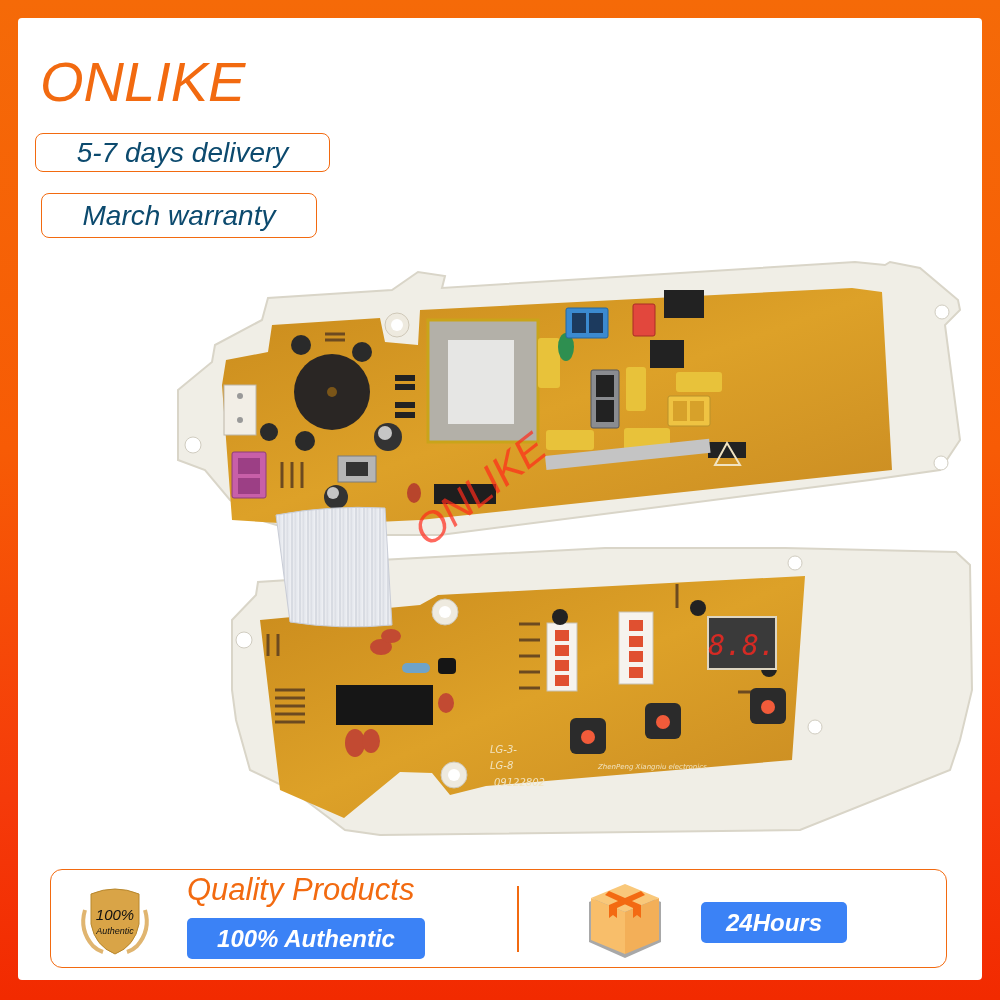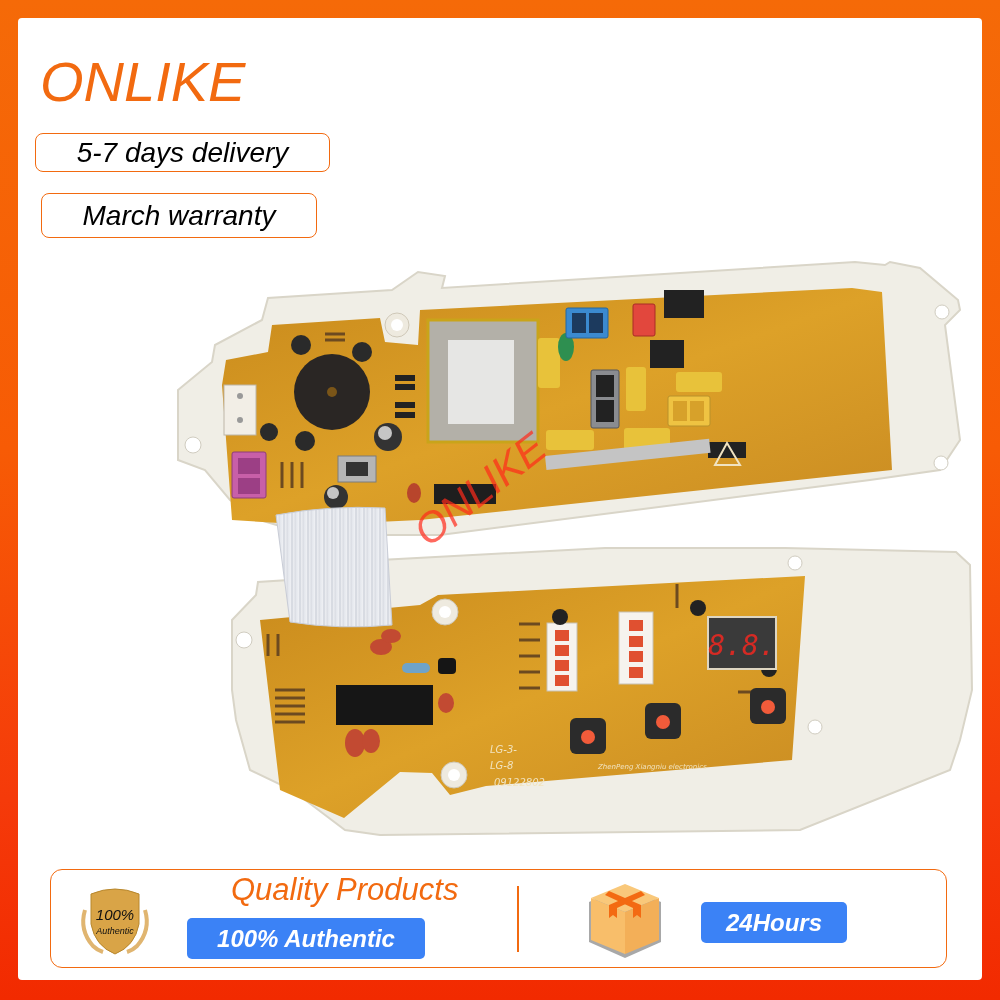--- a/index.html
+++ b/index.html
@@ -10,36 +10,36 @@
   }
   .canvas {
     position: absolute; left: 18px; top: 18px; width: 964px; height: 962px;
     background: #ffffff; border-radius: 4px; overflow: hidden; font-style: italic;
   }
   .brand {
     position: absolute; left: 22px; top: 34px; font-size: 56px; line-height: 60px;
     color: #F26A10; letter-spacing: 0px; font-weight: normal;
   }
   .pill {
-    position: absolute; border: 1.5px solid #F26A10; border-radius: 8px; color: #000000;
+    position: absolute; border: 1.5px solid #F26A10; border-radius: 8px; color: #0c4a6e;
     font-size: 28px; display: flex; align-items: center; justify-content: center; box-sizing: border-box;
   }
   .p1 { left: 17px; top: 115px; width: 295px; height: 39px; }
   .p2 { left: 23px; top: 175px; width: 276px; height: 45px; }
   .p3 { left: 34px; top: 240px; width: 236px; height: 46px; }
 
   
   .photo { position: absolute; left: 0; top: 0; width: 964px; height: 962px; }
 
   .banner {
     position: absolute; left: 32px; top: 851px; width: 897px; height: 99px;
     border: 1.5px solid #F26A10; border-radius: 12px; box-sizing: border-box; background: #fff;
   }
   .banner .divider { position: absolute; left: 466px; top: 16px; width: 2px; height: 66px; background: #F26A10; }
-  .feat-title { position: absolute; font-size: 31px; color: #F26A10; line-height: 34px; margin-left: 44px; }
+  .feat-title { position: absolute; font-size: 31px; color: #F26A10; line-height: 34px; }
   .feat-badge {
     position: absolute; background: #3b82f6; color: #fff; font-weight: bold; font-size: 24px;
     border-radius: 5px; display: flex; align-items: center; justify-content: center; height: 41px;
   }
   .ft1 { left: 136px; top: 3px; }
   .fb1 { left: 136px; top: 48px; width: 238px; }
   .ft2 { left: 648px; top: 3px; }
   .fb2 { left: 650px; top: 32px; width: 146px; }
   .medal { position: absolute; left: 22px; top: 10px; width: 84px; height: 84px; }
   .box { position: absolute; left: 532px; top: 8px; width: 84px; height: 84px; }

